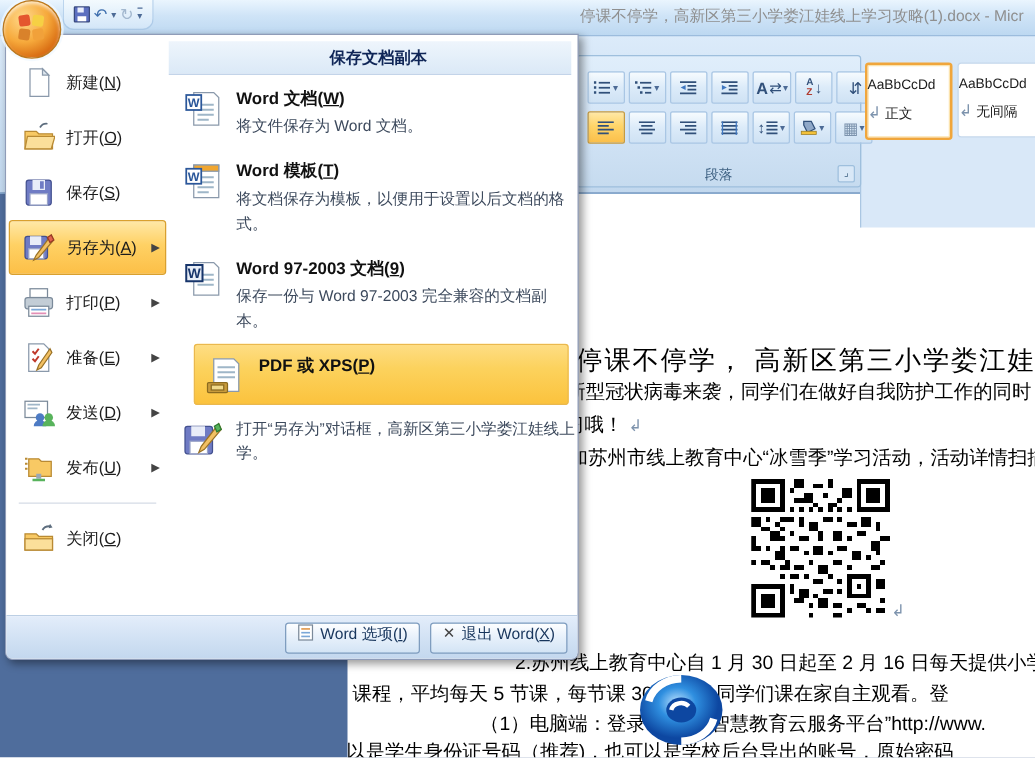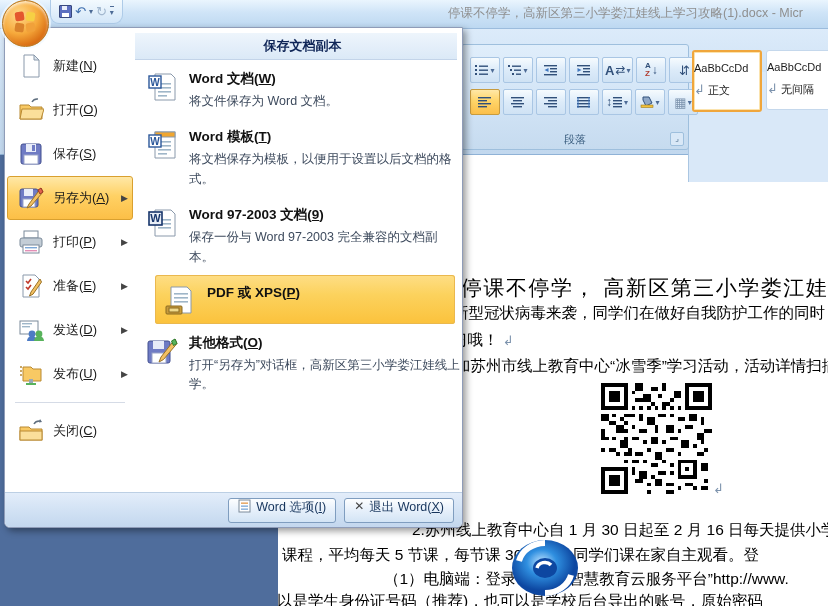--- a/index.html
+++ b/index.html
@@ -11,21 +11,21 @@
     background:linear-gradient(#eaf5fe,#cfe4f7 45%,#bdd8f1);border-bottom:1px solid #9cbcdd;}
   .qat{position:absolute;left:50px;top:0;height:23px;display:flex;align-items:center;gap:3px;
     padding:0 8px;background:linear-gradient(#f3fafe,#d3e6f8);
     border:1px solid #aecbe8;border-top:none;border-radius:0 0 9px 9px;}
   .qat .mini{font-size:13px;line-height:1;color:#3f6fae;}
   .qat .disabled{color:#a3b8cf;}
   .caret{font-size:8px;color:#4d6b96;}
   .floppy-mini{width:11px;height:11px;background:#5c6fc0;border:1px solid #38497e;border-radius:1px;position:relative;}
   .floppy-mini:before{content:"";position:absolute;left:2px;top:0;width:5px;height:4px;background:#e9eefb;}
   .floppy-mini:after{content:"";position:absolute;left:2px;bottom:0;width:7px;height:4px;background:#fff;}
-  .title-text{position:absolute;left:448px;top:5px;font-size:12.5px;color:#8f8f8f;white-space:nowrap;}
+  .title-text{position:absolute;left:464px;top:5px;font-size:12.5px;color:#8f8f8f;white-space:nowrap;}
 
   
   .ribbon{position:absolute;left:0;top:28px;width:828px;height:126px;
     background:linear-gradient(#dcebfa,#c9def2 60%,#c2d8ee);border-bottom:1px solid #8fb2d6;}
   .rgroup{position:absolute;top:16px;height:104px;border:1px solid #9ebfdd;border-radius:3px;
     background:linear-gradient(#e0eefb,#d2e4f6 55%,#c6dbef);}
   .rgroup .glabel{position:absolute;bottom:2px;left:0;right:0;text-align:center;font-size:11px;color:#3e6182;}
   .launcher{position:absolute;right:4px;bottom:3px;width:12px;height:12px;border:1px solid #9ebfdd;
     border-radius:2px;font-size:8px;color:#3e6182;text-align:center;line-height:11px;background:#d9e8f7;}
   .rrow{position:absolute;left:8px;display:flex;gap:3px;align-items:center;}
@@ -561,21 +561,20 @@
 
       <div class="sitem">
         <svg class="sicon" viewBox="0 0 32 32" height="32">
             <rect x="2" y="6" width="22" height="22" rx="2" fill="#6f7bc4" stroke="#43508f"></rect>
             <rect x="7" y="6" width="11" height="8" fill="#e8ecf8"></rect>
             <rect x="6" y="18" width="14" height="10" fill="#fff" stroke="#9aa4c8"></rect>
             <path d="M29 4 L15 22 l-2 5 4.5 -2.5 L31 8.5 z" fill="#f2c063" stroke="#9a7226"></path>
             <path d="M29 4 l2 4.5 -3.5 2 -2 -4.5 z" fill="#58b35c" stroke="#2e7d32"></path>
           </svg>
         <div>
-          <div class="stitle">其他格式(<u>O</u>)</div>
           <div class="sdesc">打开“另存为”对话框，高新区第三小学娄江娃线上学。</div>
         </div>
       </div>
     </div>
 
     <div class="menufooter">
       <div class="fbtn">
         <svg width="13" height="14">
             <rect x="1" y="1" width="11" height="12" fill="#fff" stroke="#7b8a9a"></rect>
             <rect x="3" y="3.5" width="7" height="1.3" fill="#e2984b"></rect>

